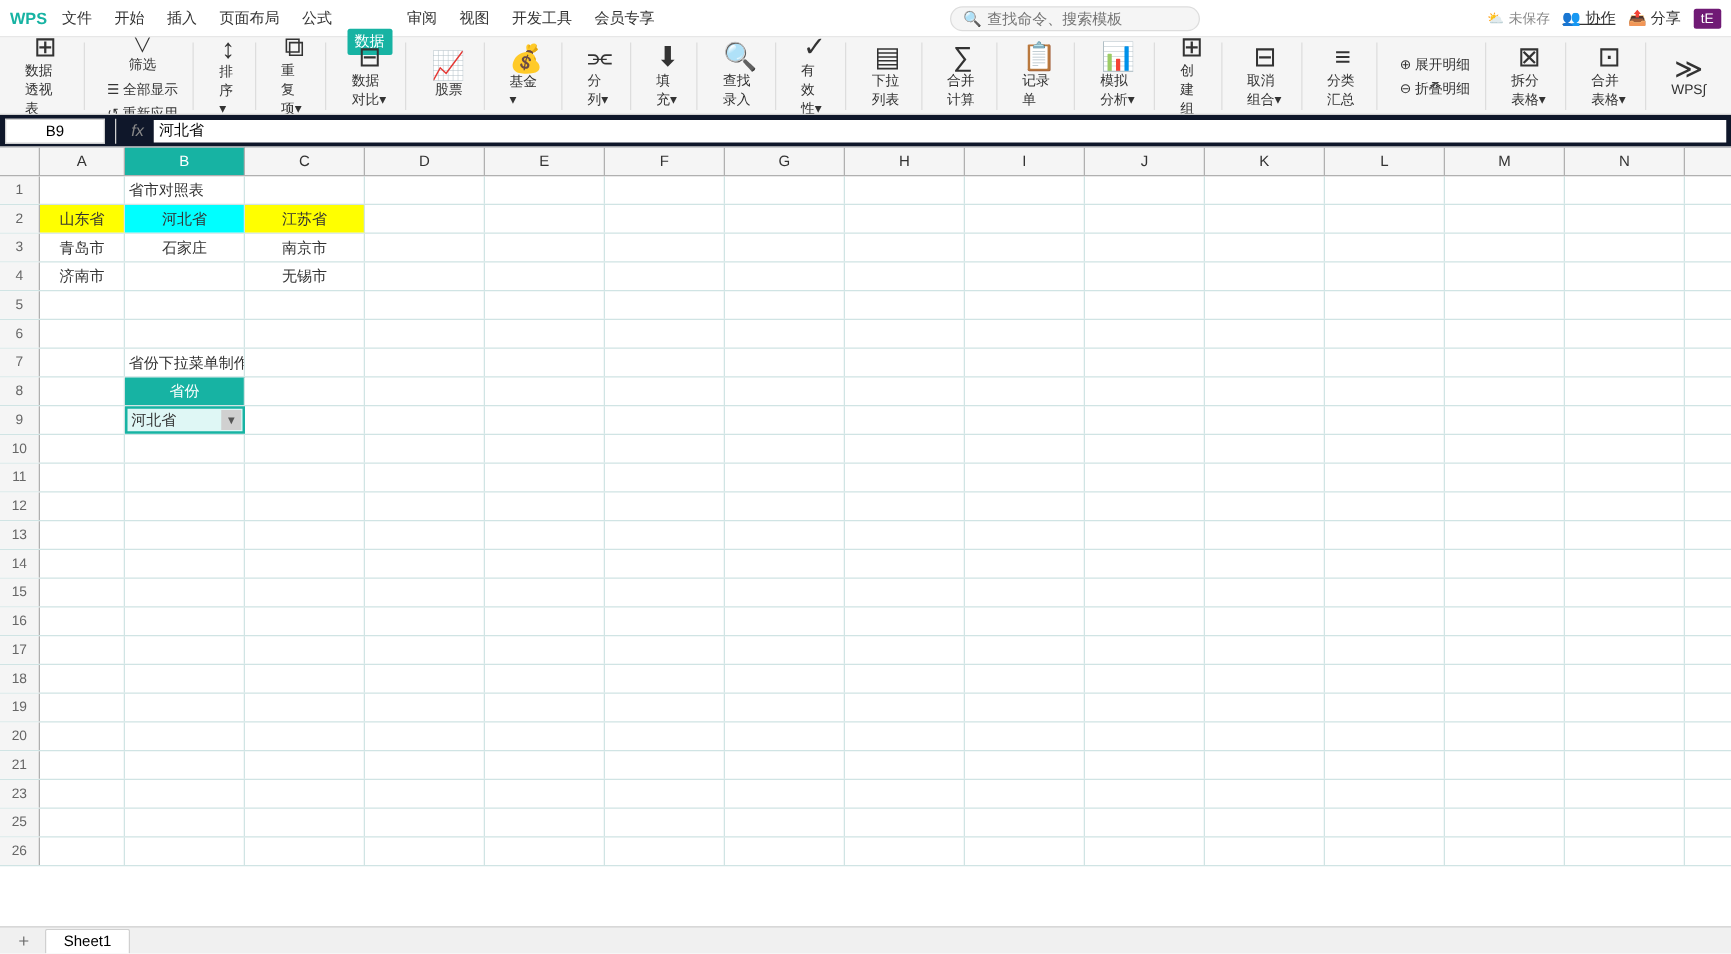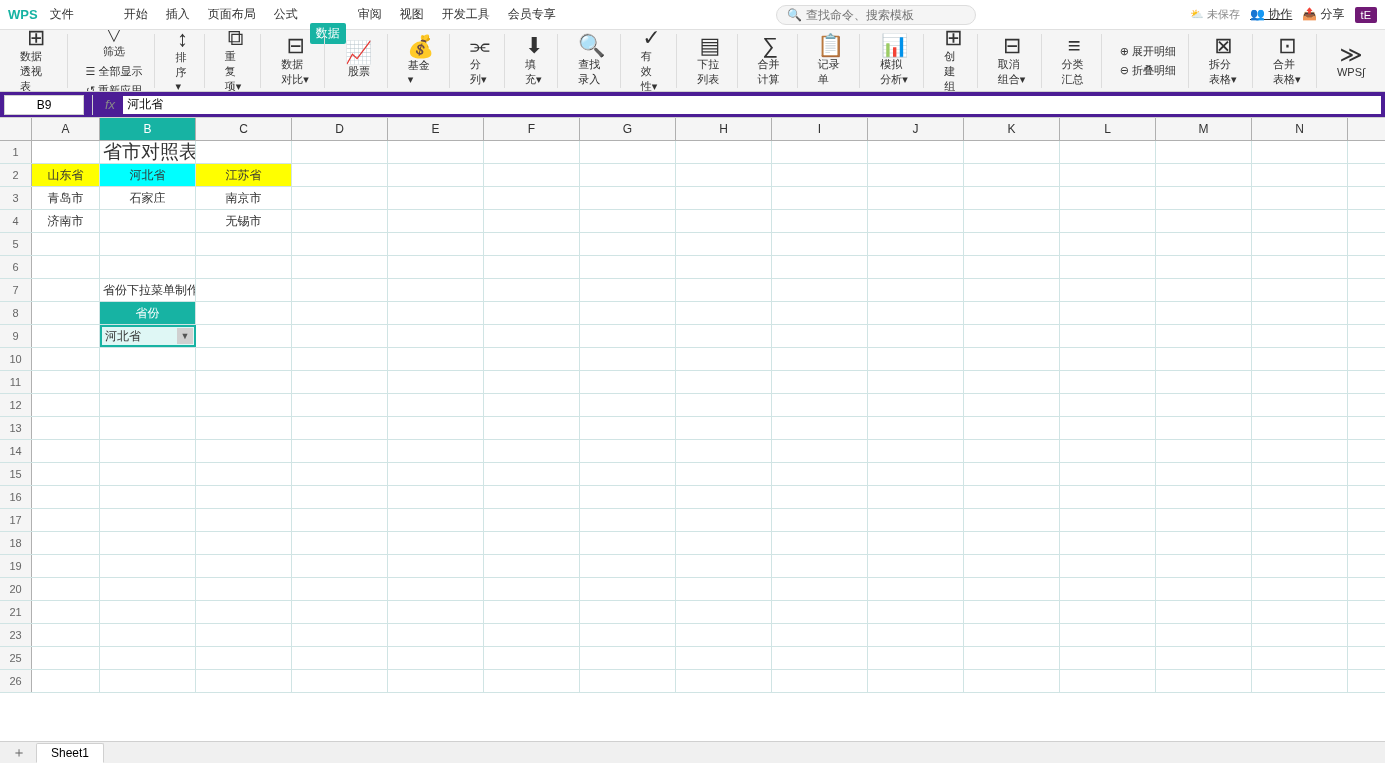--- a/index.html
+++ b/index.html
@@ -80,21 +80,21 @@
       color: #333;
     }
     .ribbon-large .icon { font-size: 22px; line-height: 1; }
 
     
     .formula-bar {
       display: flex;
       align-items: center;
       height: 26px;
       border-bottom: 1px solid #d0d0d0;
-      background: #4c1d95;
+      background: #0f172a;
       padding: 0 4px;
       gap: 4px;
     }
     .cell-ref-box {
       width: 80px;
       border: 1px solid #d0d0d0;
       padding: 2px 6px;
       font-size: 12px;
       text-align: center;
       background: #fff;
@@ -246,21 +246,21 @@
     .sheet-tab.active { background: #fff; border-bottom: 1px solid #fff; }
     .sheet-add { padding: 2px 8px; font-size: 14px; cursor: pointer; color: #666; }
   </style>
 </head>
 <body>
 
 <div class="title-bar">
   <div class="title-bar-left">
     <span style="font-weight:bold;color:#17b3a3;font-size:13px;">WPS</span>
     <span style="cursor:pointer;padding:2px 6px;">文件</span>
-    <span style="cursor:pointer;padding:2px 6px;margin-left:32px;">开始</span>
+    <span style="cursor:pointer;padding:2px 6px;">开始</span>
     <span style="cursor:pointer;padding:2px 6px;">插入</span>
     <span style="cursor:pointer;padding:2px 6px;">页面布局</span>
     <span style="cursor:pointer;padding:2px 6px;">公式</span>
     <span class="tab-active" style="cursor:pointer;padding:2px 6px;">数据</span>
     <span style="cursor:pointer;padding:2px 6px;">审阅</span>
     <span style="cursor:pointer;padding:2px 6px;">视图</span>
     <span style="cursor:pointer;padding:2px 6px;">开发工具</span>
     <span style="cursor:pointer;padding:2px 6px;">会员专享</span>
   </div>
   <div style="flex:1;display:flex;align-items:center;justify-content:center;">
@@ -460,21 +460,21 @@
     <div class="col-header col-l">L</div>
     <div class="col-header col-m">M</div>
     <div class="col-header col-n">N</div>
   </div>
 
   <div class="grid-body">
 
     <div class="grid-row">
       <div class="row-num">1</div>
       <div class="cell col-a"></div>
-      <div class="cell col-b" style="font-size:19px;">省市对照表</div>
+      <div class="cell col-b" style="font-size:12px;">省市对照表</div>
       <div class="cell col-c"></div>
       <div class="cell col-d"></div>
       <div class="cell col-e"></div>
       <div class="cell col-f"></div>
       <div class="cell col-g"></div>
       <div class="cell col-h"></div>
       <div class="cell col-i"></div>
       <div class="cell col-j"></div>
       <div class="cell col-k"></div>
       <div class="cell col-l"></div>

